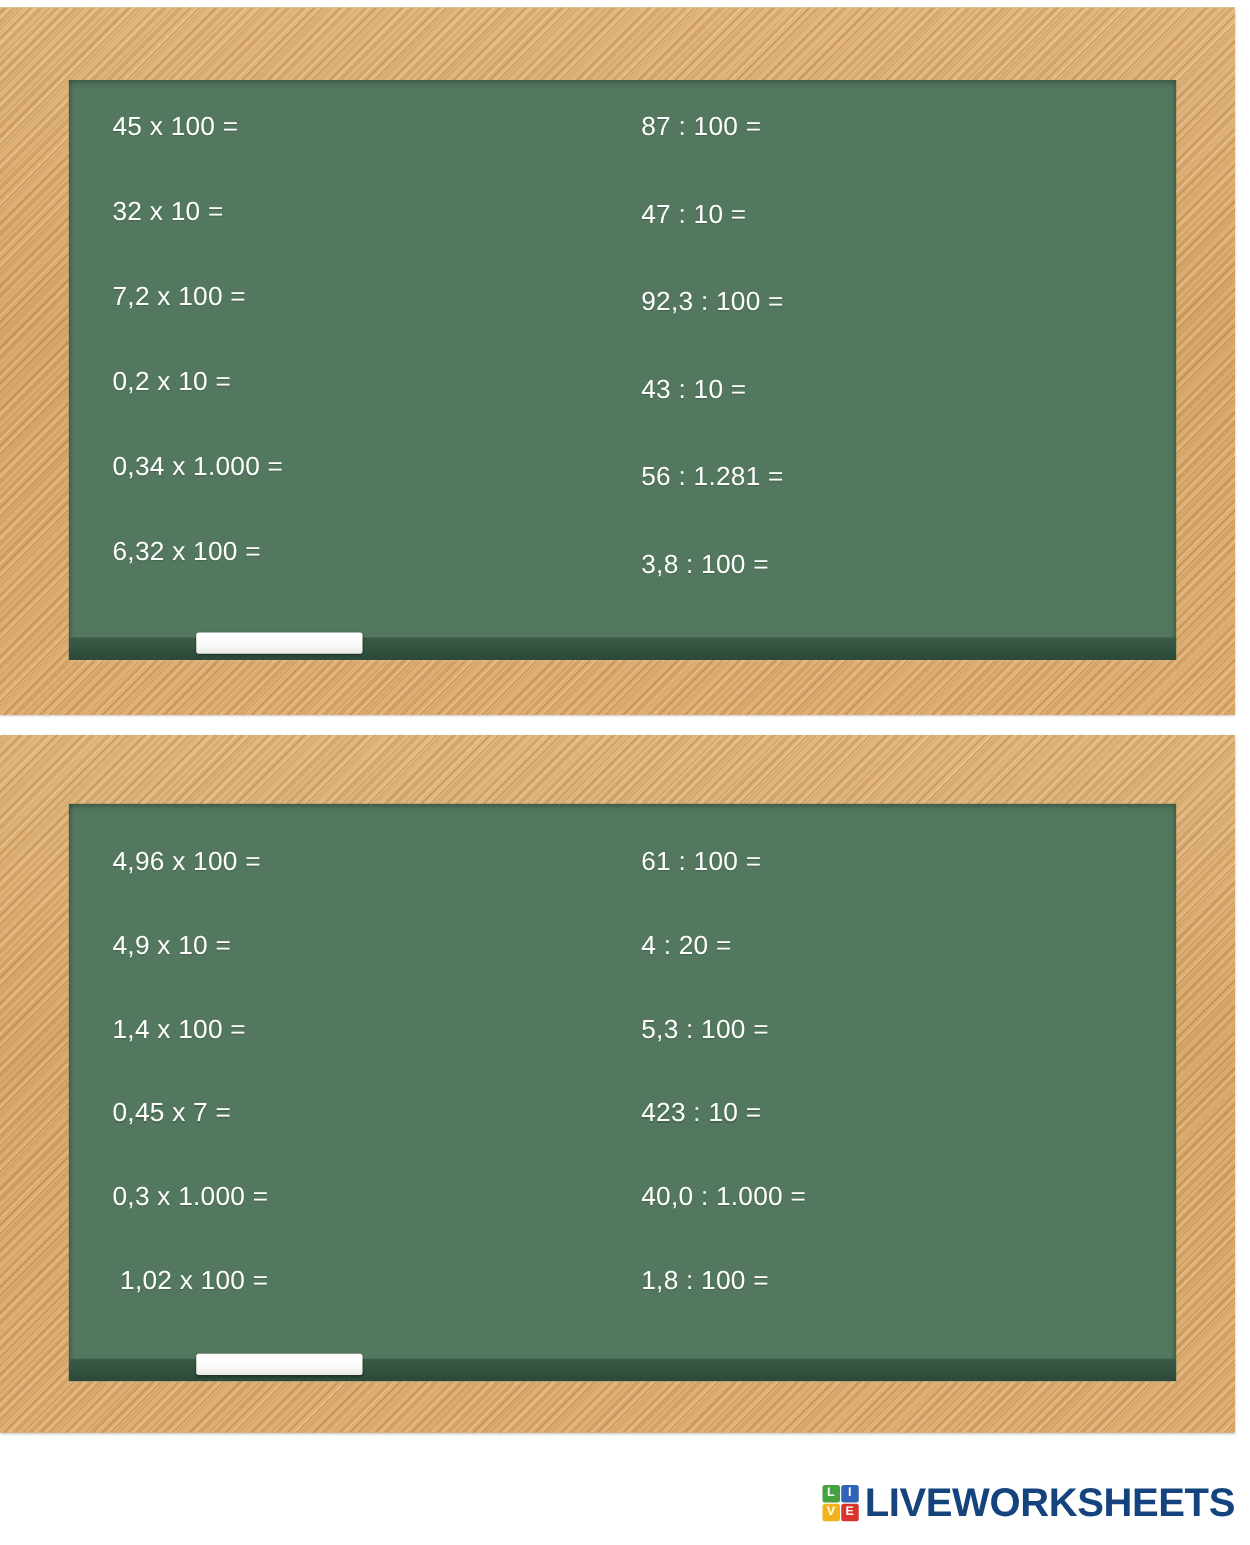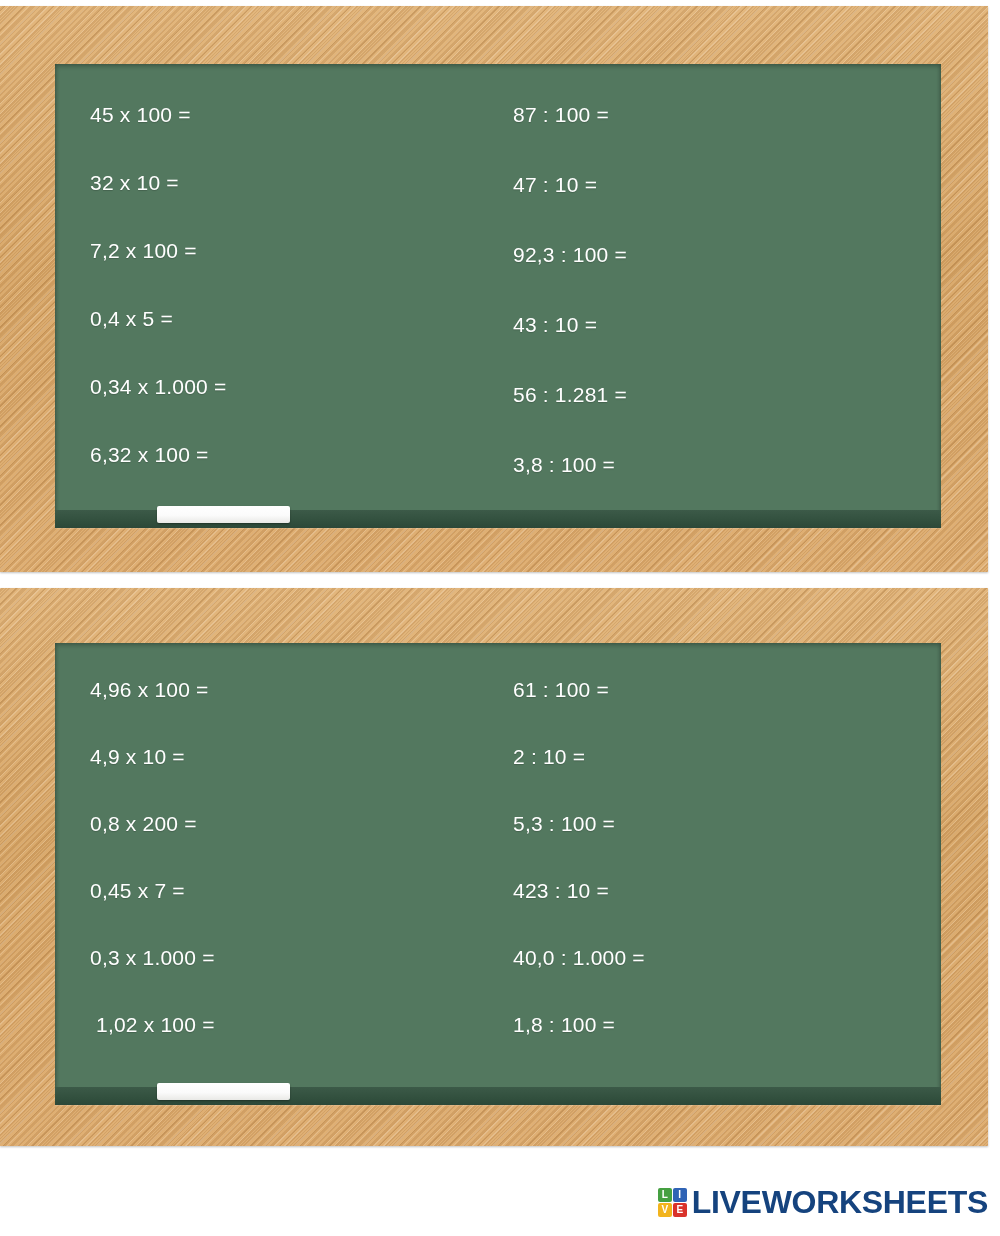--- a/index.html
+++ b/index.html
@@ -87,21 +87,21 @@
     top: 0;
     right: 0;
     bottom: 18px;
     display: flex;
   }
   .col {
     flex: 1 1 50%;
     display: flex;
     flex-direction: column;
     justify-content: flex-start;
-    padding-top: 40px;
+    padding-top: 27px;
     box-sizing: border-box;
   }
   .col.left  { padding-left: 35px; }
   .col.right { padding-left: 15px; }
 
   .expr {
     color: #ffffff;
     font-family: "Liberation Sans", sans-serif;
     font-size: 21px;
     font-weight: 400;
@@ -163,21 +163,21 @@
 <body>
 
 <div class="board-wrap first">
   <div class="slate">
 
     <div class="columns">
       <div class="col left">
         <div class="expr">45 x 100 =</div>
         <div class="expr">32 x 10 =</div>
         <div class="expr">7,2 x 100 =</div>
-        <div class="expr">0,4 x 5 =</div>
+        <div class="expr">0,2 x 10 =</div>
         <div class="expr">0,34 x 1.000 =</div>
         <div class="expr">6,32 x 100 =</div>
       </div>
       <div class="col right">
         <div class="expr">87 : 100 =</div>
         <div class="expr">47 : 10 =</div>
         <div class="expr">92,3 : 100 =</div>
         <div class="expr">43 : 10 =</div>
         <div class="expr">56 : 1.281 =</div>
         <div class="expr">3,8 : 100 =</div>
@@ -190,28 +190,28 @@
   </div>
 </div>
 
 <div class="board-wrap second">
   <div class="slate">
 
     <div class="columns">
       <div class="col left">
         <div class="expr">4,96 x 100 =</div>
         <div class="expr">4,9 x 10 =</div>
-        <div class="expr">0,8 x 200 =</div>
+        <div class="expr">1,4 x 100 =</div>
         <div class="expr">0,45 x 7 =</div>
         <div class="expr">0,3 x 1.000 =</div>
         <div class="expr"> 1,02 x 100 =</div>
       </div>
       <div class="col right">
         <div class="expr">61 : 100 =</div>
-        <div class="expr">2 : 10 =</div>
+        <div class="expr">4 : 20 =</div>
         <div class="expr">5,3 : 100 =</div>
         <div class="expr">423 : 10 =</div>
         <div class="expr">40,0 : 1.000 =</div>
         <div class="expr">1,8 : 100 =</div>
       </div>
     </div>
 
     <div class="ledge">
       <div class="chalk"></div>
     </div>

